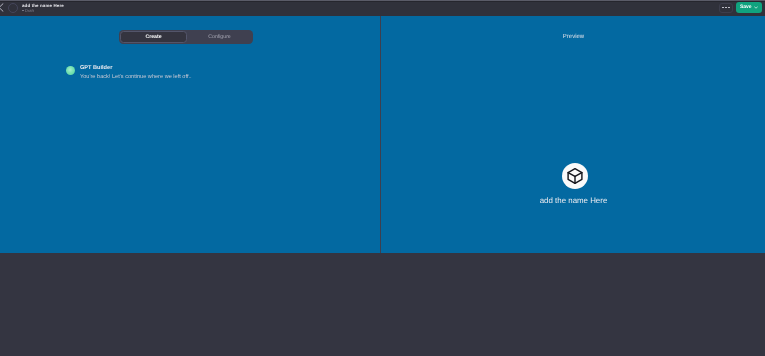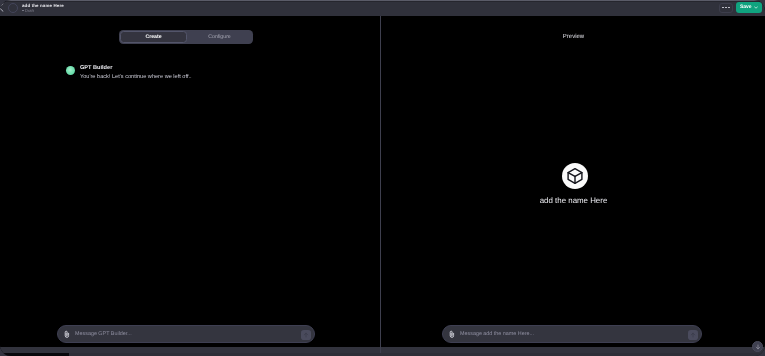--- a/index.html
+++ b/index.html
@@ -1,18 +1,18 @@
 <!DOCTYPE html>
 <html><head>
 <meta charset="utf-8">
 <style>
   * { box-sizing: border-box; margin:0; padding:0; }
   html,body { width:765px; height:356px; overflow:hidden; }
   body { background:#343541; font-family:"Liberation Sans", sans-serif; color:#ececf1; -webkit-font-smoothing:antialiased; text-rendering:geometricPrecision; }
-  .app { position:relative; width:765px; height:356px; background:#000000; overflow:hidden;border-radius:11px; }
+  .app { position:relative; width:765px; height:253px; background:#0369a1; overflow:hidden; }
 
   
   .topline { position:absolute; left:0; top:0; width:765px; height:1px; background:#5a5b68; z-index:4; }
   .topline2 { position:absolute; left:0; top:1px; width:765px; height:1px; background:#26262e; z-index:4; }
   .topbar { position:absolute; left:0; top:2px; width:765px; height:14px; background:#30313b; z-index:3; }
   .back-btn { position:absolute; left:-2px; top:1px; width:6px; height:9px; }
   .back-btn svg { display:block; }
   .gpt-avatar { position:absolute; left:8px; top:0.5px; width:10px; height:10px; border-radius:50%; border:0.8px solid #44455a; }
   .gpt-title { position:absolute; left:22px; top:1px; font-size:4.4px; font-weight:700; color:#ececf1; letter-spacing:0.15px; }
   .gpt-status { position:absolute; left:22px; top:6.2px; font-size:4px; color:#80818f; display:flex; align-items:center; gap:1.5px; }

